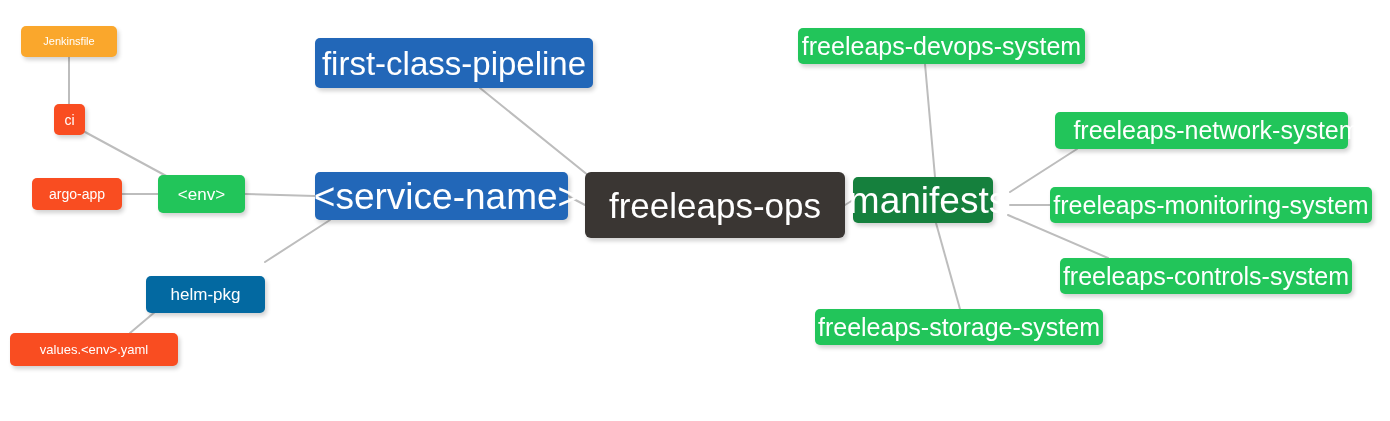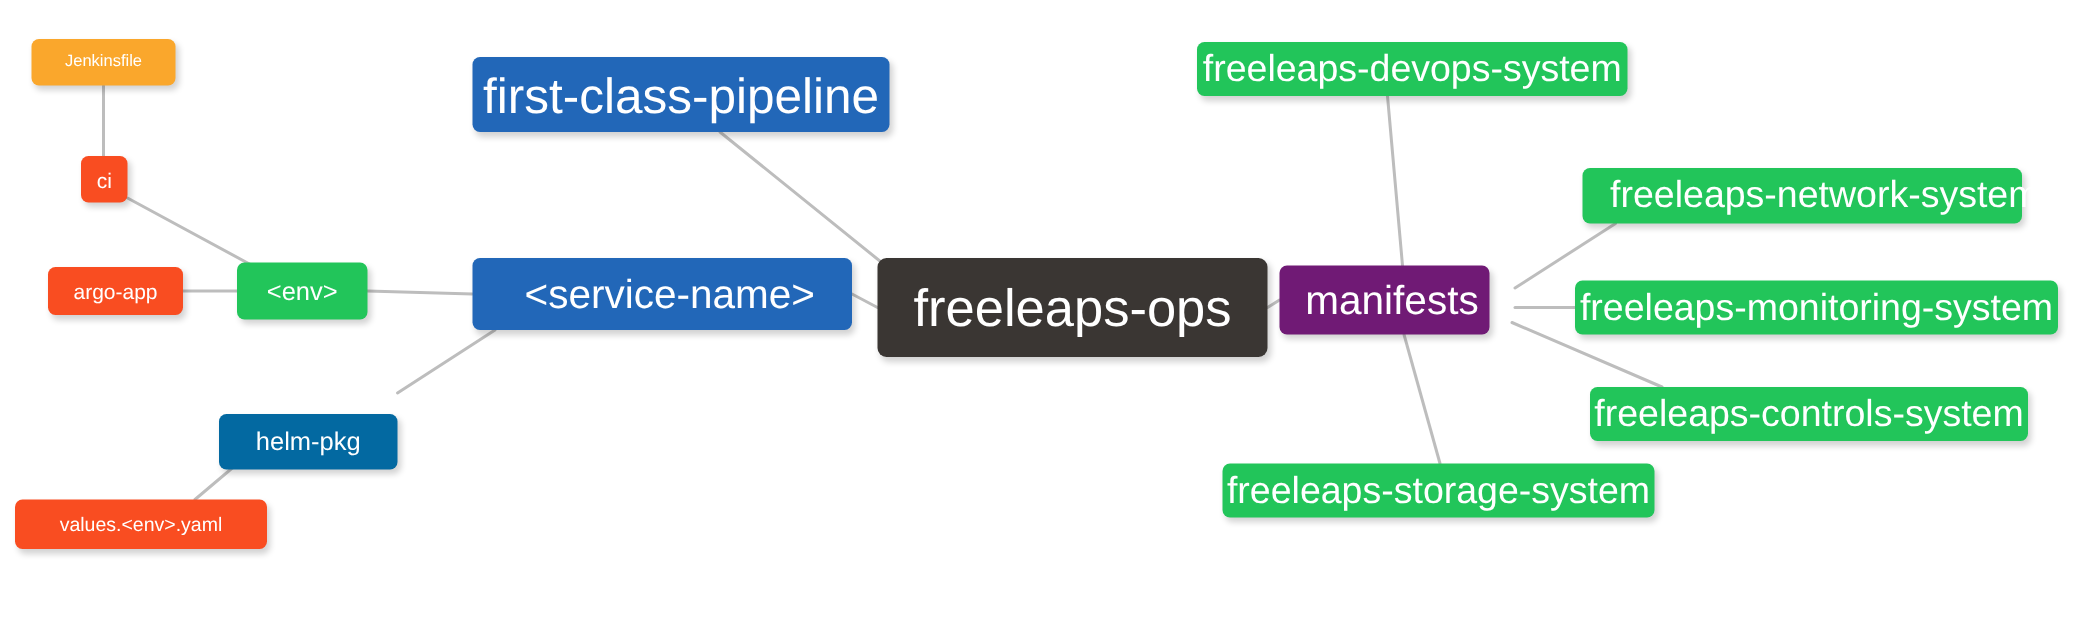--- a/index.html
+++ b/index.html
@@ -48,21 +48,21 @@
   
   .n-root {
     background: #3a3633;
     font-size: 35px;
     border-radius: 6px;
   }
   .n-blue {
     background: #2267b8;
   }
   .n-blue-lg { font-size: 33px; }
-  .n-blue-md { font-size: 27px; padding-left: 10px; }
+  .n-blue-md { font-size: 37px; padding-left: 10px; }
   .n-green {
     background: #22c55a;
     justify-content: center;
   }
   .n-green-lg { font-size: 25px; }
   .n-green-md { font-size: 17px; }
   .n-orange {
     background: #faa72c;
     font-size: 11px;
     border-radius: 5px;
@@ -96,21 +96,21 @@
   <div id="node-layer">
       <div class="node n-root" style="left: 585px; top: 172px; width: 260px; height: 66px; background: rgb(58, 54, 51);">
         <span class="node-label">freeleaps-ops</span>
       </div>
       <div class="node n-blue n-blue-md" style="left: 315px; top: 172px; width: 253px; height: 48px; background: rgb(34, 103, 184);">
         <span class="node-label">&lt;service-name&gt;</span>
       </div>
       <div class="node n-blue n-blue-lg" style="left: 315px; top: 38px; width: 278px; height: 50px; background: rgb(34, 103, 184);">
         <span class="node-label">first-class-pipeline</span>
       </div>
-      <div class="node n-blue n-blue-md" style="left: 853px; top: 177px; width: 140px; height: 46px; background: #701a75;">
+      <div class="node n-blue n-blue-md" style="left: 853px; top: 177px; width: 140px; height: 46px; background: #15803d;">
         <span class="node-label">manifests</span>
       </div>
       <div class="node n-green n-green-md" style="left: 158px; top: 175px; width: 87px; height: 38px; background: rgb(34, 197, 90);">
         <span class="node-label">&lt;env&gt;</span>
       </div>
       <div class="node n-green n-green-md" style="left: 146px; top: 276px; width: 119px; height: 37px; background: #0369a1;">
         <span class="node-label">helm-pkg</span>
       </div>
       <div class="node n-red n-red-sm" style="left: 54px; top: 104px; width: 31px; height: 31px; background: rgb(249, 77, 33);">
         <span class="node-label">ci</span>

